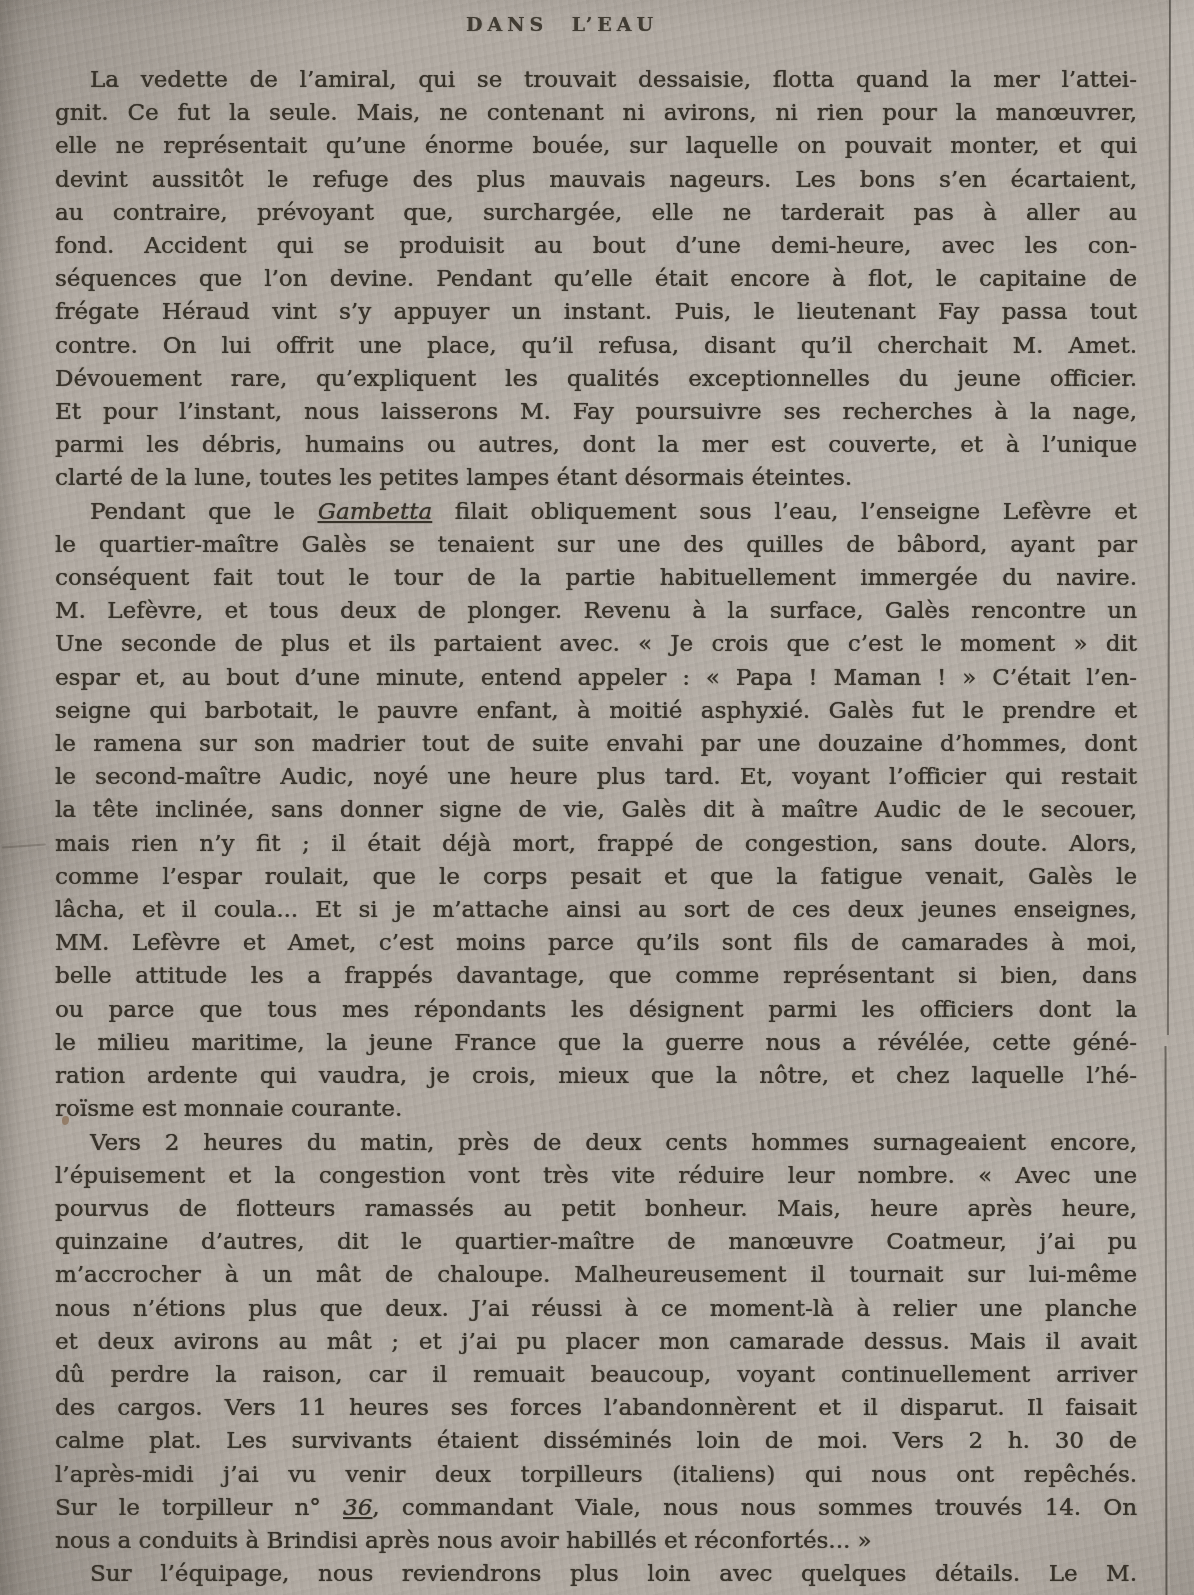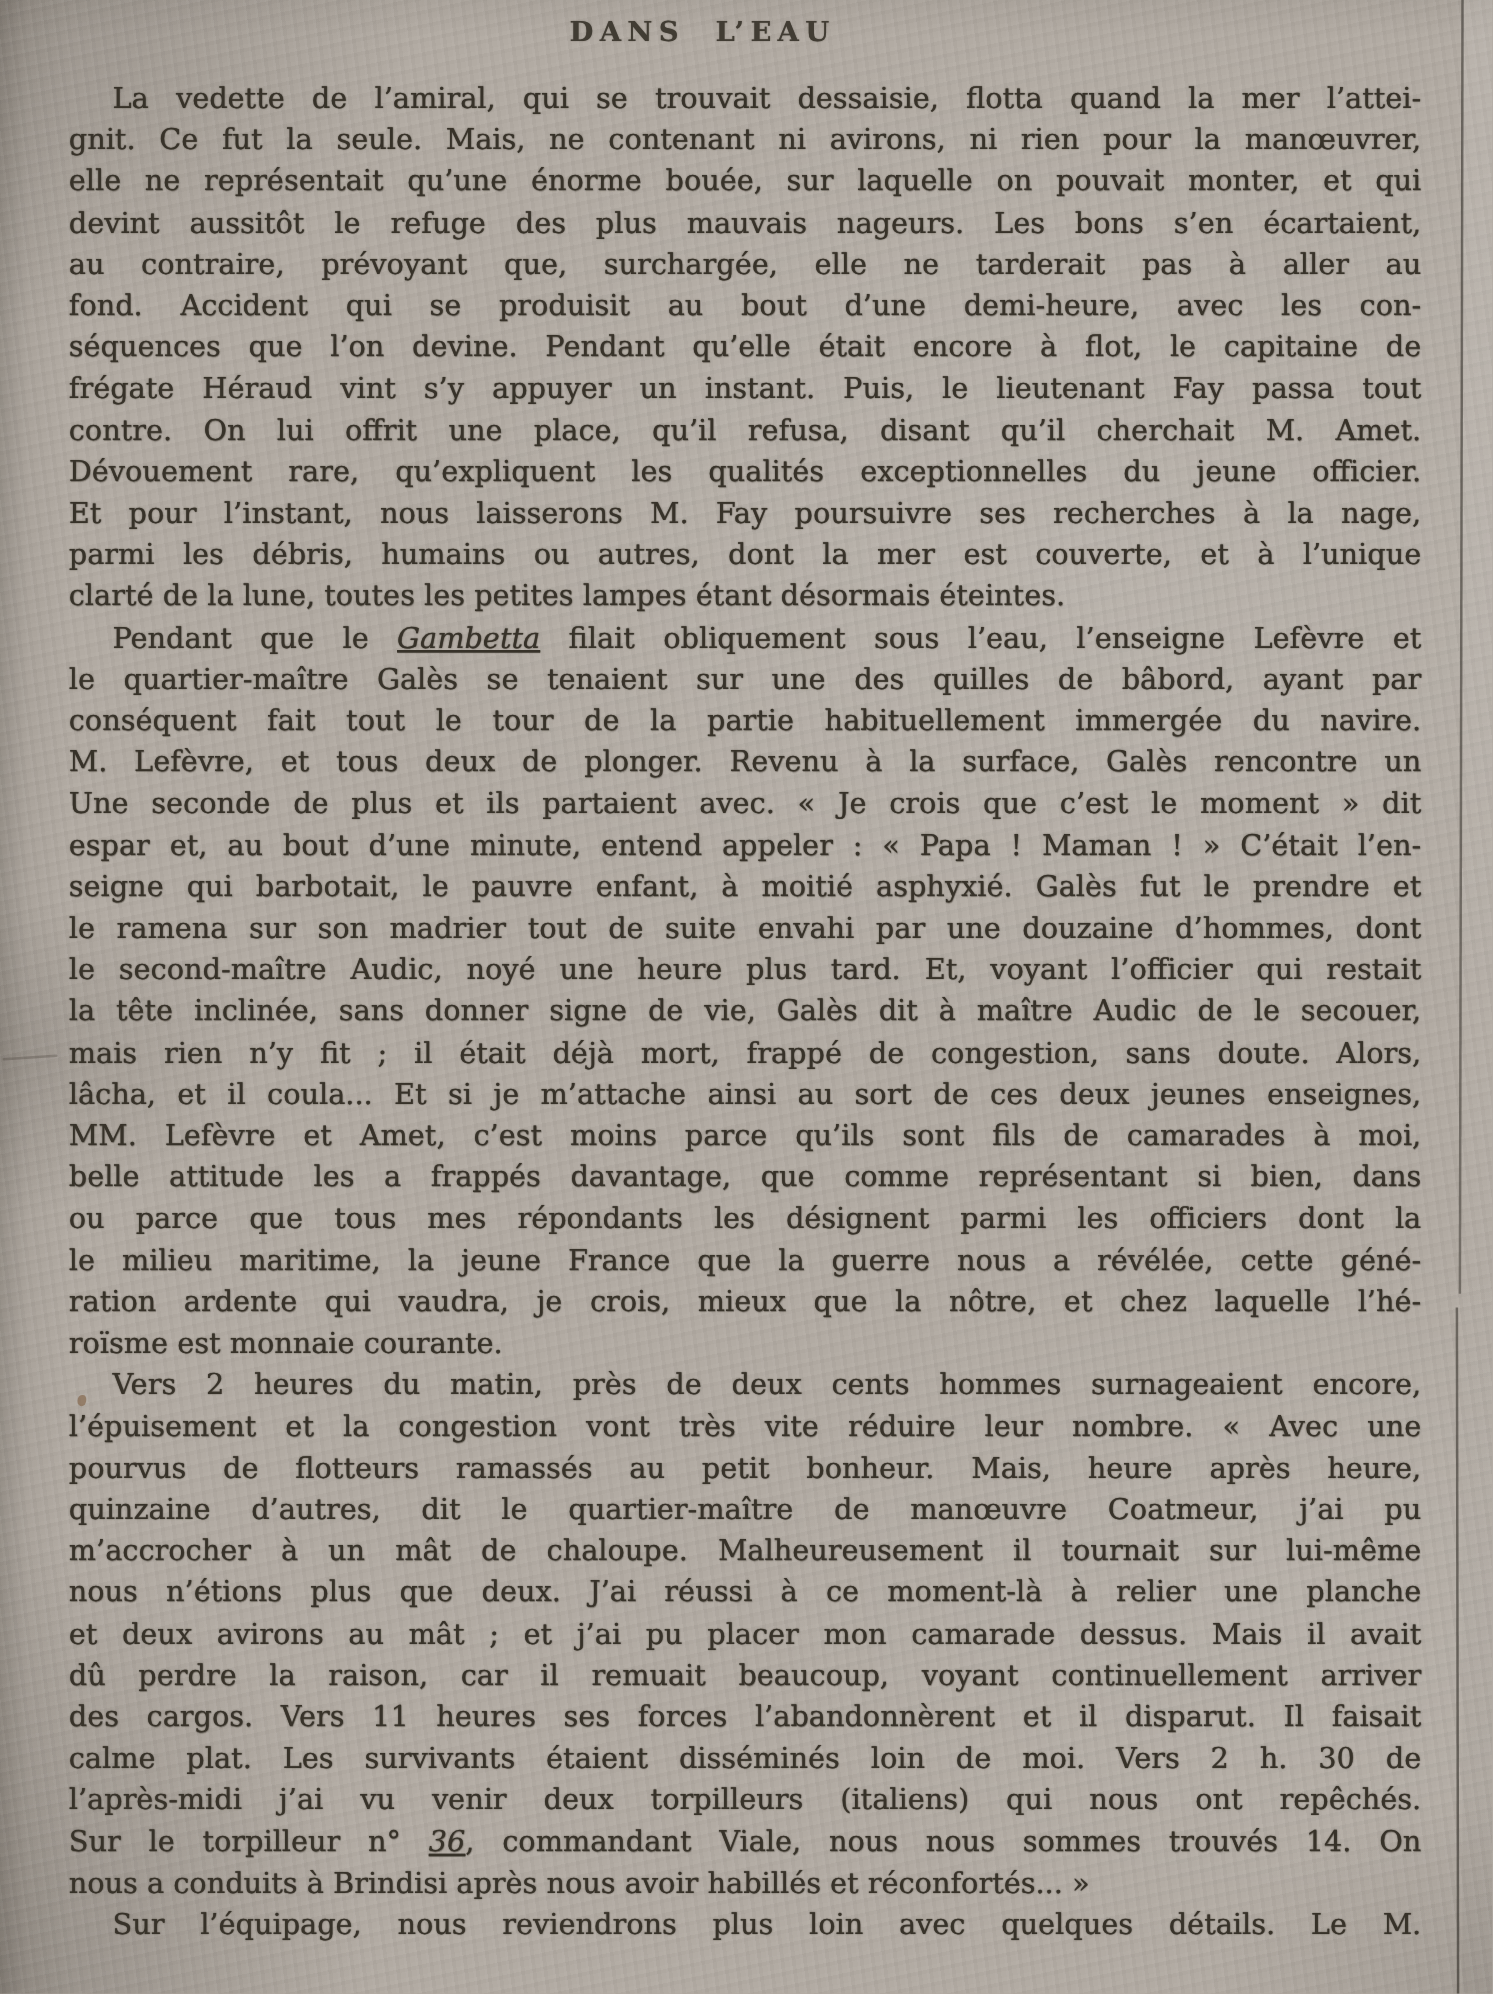--- a/index.html
+++ b/index.html
@@ -26,21 +26,21 @@
     background-image:
       repeating-linear-gradient(83deg, rgba(255,255,255,0.028) 0 2px, rgba(0,0,0,0.022) 2px 5px, rgba(255,255,255,0) 5px 9px),
       repeating-linear-gradient(-12deg, rgba(0,0,0,0.018) 0 3px, rgba(255,255,255,0.024) 3px 6px, rgba(255,255,255,0) 6px 11px);
   }
   .header {
     position: absolute;
     top: 13px;
     left: 55px;
     width: 1014px;
     text-align: center;
-    font-size: 22px;
+    font-size: 19px;
     font-weight: bold;
     letter-spacing: 5px;
     word-spacing: 12px;
     color: #413c33;
     text-shadow: 0 0 1px rgba(65,60,51,0.75);
   }
   .column {
     position: absolute;
     top: 63px;
     left: 55px;
@@ -115,20 +115,21 @@
       <div class="line"><span>le quartier-maître Galès se tenaient sur une des quilles de bâbord, ayant par</span></div>
       <div class="line"><span>conséquent fait tout le tour de la partie habituellement immergée du navire.</span></div>
       <div class="line"><span>M. Lefèvre, et tous deux de plonger. Revenu à la surface, Galès rencontre un</span></div>
       <div class="line"><span>Une seconde de plus et ils partaient avec. « Je crois que c’est le moment » dit</span></div>
       <div class="line"><span>espar et, au bout d’une minute, entend appeler : « Papa ! Maman ! » C’était l’en-</span></div>
       <div class="line"><span>seigne qui barbotait, le pauvre enfant, à moitié asphyxié. Galès fut le prendre et</span></div>
       <div class="line"><span>le ramena sur son madrier tout de suite envahi par une douzaine d’hommes, dont</span></div>
       <div class="line"><span>le second-maître Audic, noyé une heure plus tard. Et, voyant l’officier qui restait</span></div>
       <div class="line"><span>la tête inclinée, sans donner signe de vie, Galès dit à maître Audic de le secouer,</span></div>
       <div class="line"><span>mais rien n’y fit ; il était déjà mort, frappé de congestion, sans doute. Alors,</span></div>
+      <div class="line"><span>comme l’espar roulait, que le corps pesait et que la fatigue venait, Galès le</span></div>
       <div class="line"><span>lâcha, et il coula... Et si je m’attache ainsi au sort de ces deux jeunes enseignes,</span></div>
       <div class="line"><span>MM. Lefèvre et Amet, c’est moins parce qu’ils sont fils de camarades à moi,</span></div>
       <div class="line"><span>belle attitude les a frappés davantage, que comme représentant si bien, dans</span></div>
       <div class="line"><span>ou parce que tous mes répondants les désignent parmi les officiers dont la</span></div>
       <div class="line"><span>le milieu maritime, la jeune France que la guerre nous a révélée, cette géné-</span></div>
       <div class="line"><span>ration ardente qui vaudra, je crois, mieux que la nôtre, et chez laquelle l’hé-</span></div>
       <div class="line para-end"><span>roïsme est monnaie courante.</span></div>
     </div>
     <div class="para">
       <div class="line indent"><span>Vers 2 heures du matin, près de deux cents hommes surnageaient encore,</span></div>

